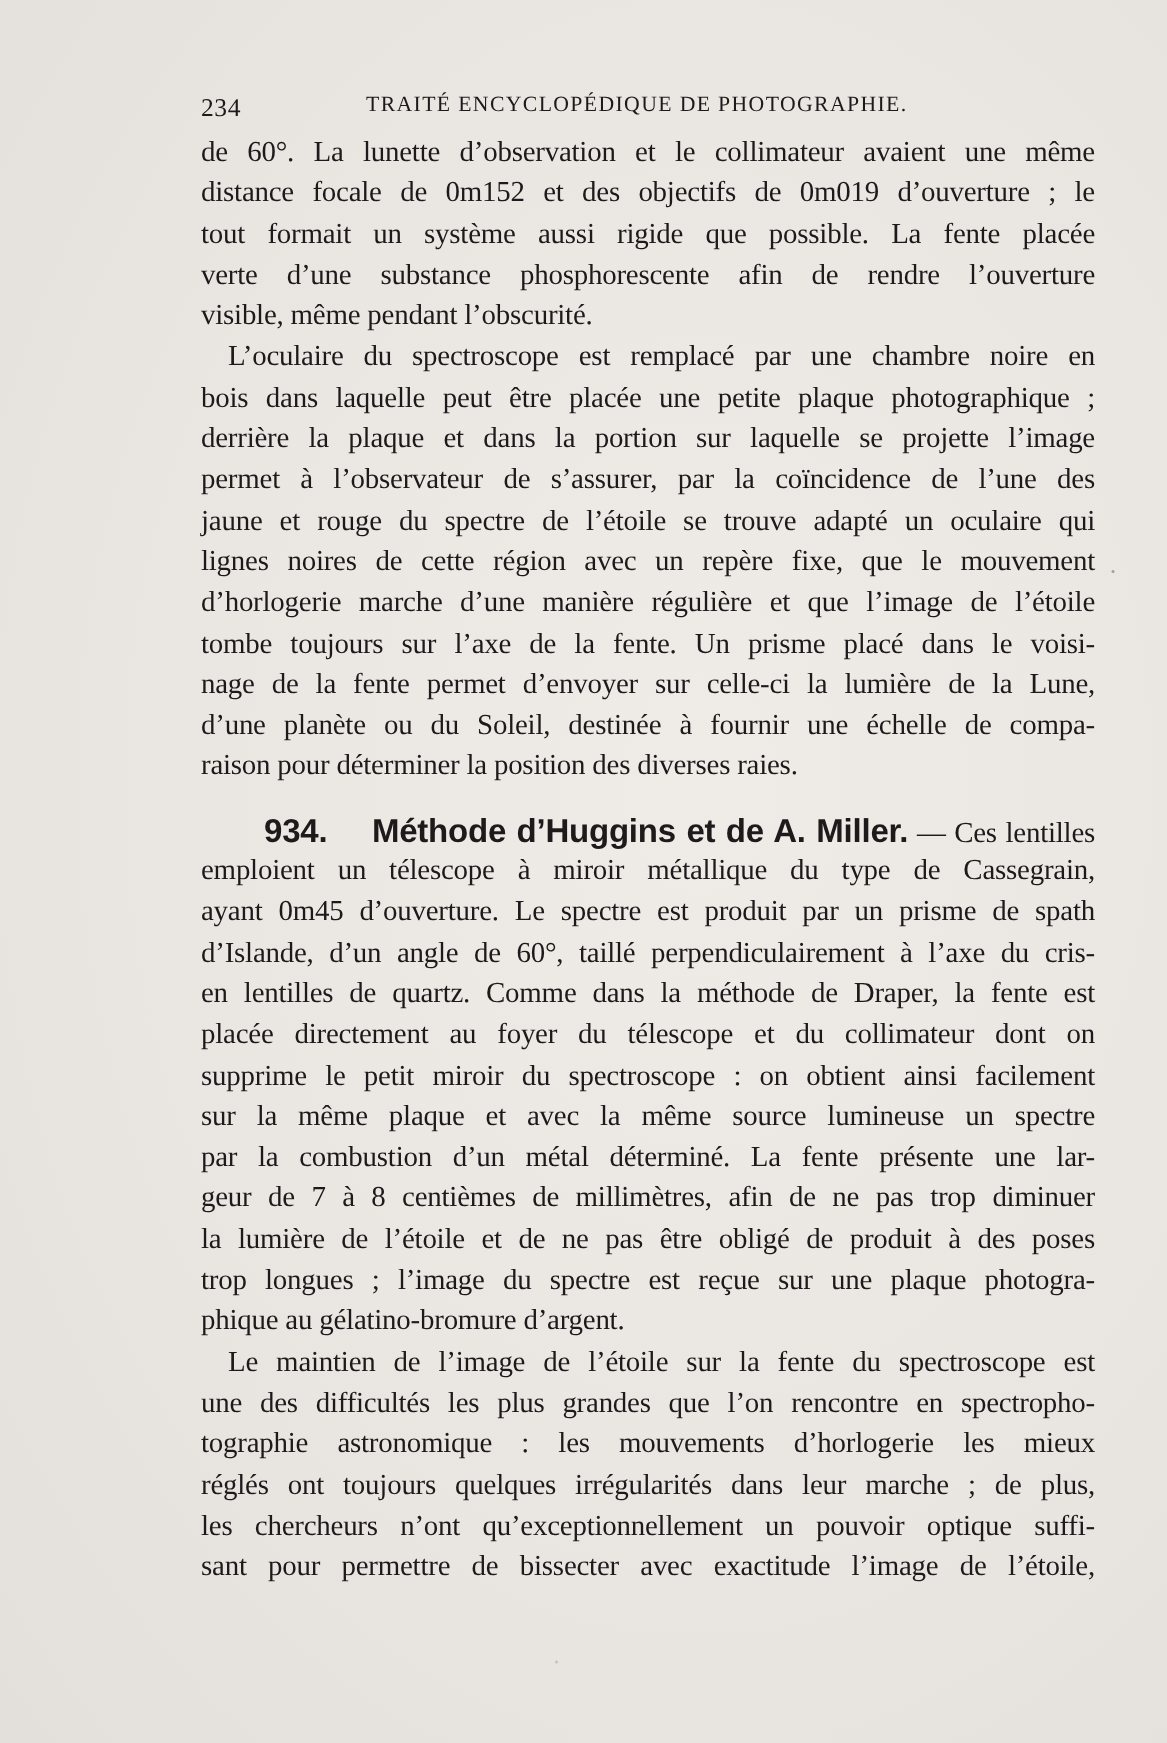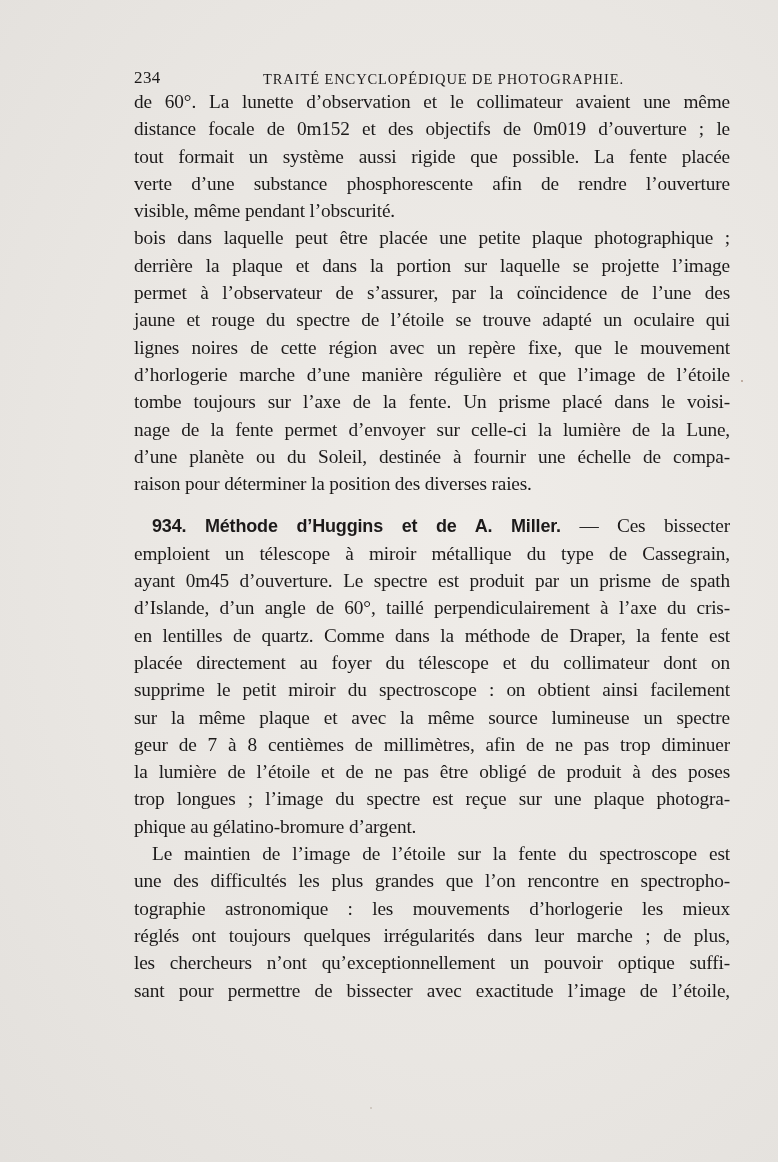--- a/index.html
+++ b/index.html
@@ -6,35 +6,35 @@
   body {
     width: 778px; height: 1162px; overflow: hidden;
     background: #ebe8e4;
     background-image: radial-gradient(ellipse at 60% 45%, #efece8 0%, #e9e6e2 60%, #e3e0dc 100%);
     font-family: "Liberation Serif", "DejaVu Serif", serif;
     color: #1c1a1a;
     position: relative;
   }
   .page { position: absolute; left: 134px; top: 62px; width: 596px; }
   .running-head {
-    display: flex; align-items: flex-end; height: 26px;
-    font-size: 14px; letter-spacing: 0.4px; gap: 19px;
+    display: flex; align-items: flex-start; height: 26px;
+    font-size: 14px; letter-spacing: 0.4px;
   }
   .page-number { font-size: 17px; width: 110px; }
   .head-title { font-size: 14.5px; letter-spacing: 0.9px; font-variant: small-caps; text-transform: uppercase; }
   .line {
     font-size: 19.3px; line-height: 27.3px; height: 27.3px;
     white-space: nowrap; text-align: justify; text-align-last: justify;
     letter-spacing: -0.15px;
   }
   .line.last { text-align-last: left; }
   .line.indent { padding-left: 18px; }
   .para-gap { height: 15px; }
   .section-head-num, .section-head-title {
-    font-family: "Liberation Sans", "DejaVu Sans", sans-serif; font-weight: bold; font-size: 18px;
+    font-family: "Liberation Sans", "DejaVu Sans", sans-serif; font-weight: bold; font-size: 22px; margin-left: 24px;
   }
   .dot { position: absolute; width: 2px; height: 2px; border-radius: 1px; background: #b09a8c; }
 </style>
 </head>
 <body>
 
 <div class="page">
   <div class="running-head">
     <span class="page-number">234</span>
     <span class="head-title">TRAITÉ ENCYCLOPÉDIQUE DE PHOTOGRAPHIE.</span>
@@ -42,47 +42,49 @@
 
   <div>
     <div class="line">de 60°. La lunette d’observation et le collimateur avaient une même</div>
     <div class="line">distance focale de 0m152 et des objectifs de 0m019 d’ouverture ; le</div>
     <div class="line">tout formait un système aussi rigide que possible. La fente placée</div>
     <div class="line">verte d’une substance phosphorescente afin de rendre l’ouverture</div>
     <div class="line last">visible, même pendant l’obscurité.</div>
   </div>
 
   <div>
+    <div class="line indent">L’oculaire du spectroscope est remplacé par une chambre noire en</div>
     <div class="line">bois dans laquelle peut être placée une petite plaque photographique ;</div>
     <div class="line">derrière la plaque et dans la portion sur laquelle se projette l’image</div>
     <div class="line">permet à l’observateur de s’assurer, par la coïncidence de l’une des</div>
     <div class="line">jaune et rouge du spectre de l’étoile se trouve adapté un oculaire qui</div>
     <div class="line">lignes noires de cette région avec un repère fixe, que le mouvement</div>
     <div class="line">d’horlogerie marche d’une manière régulière et que l’image de l’étoile</div>
     <div class="line">tombe toujours sur l’axe de la fente. Un prisme placé dans le voisi-</div>
     <div class="line">nage de la fente permet d’envoyer sur celle-ci la lumière de la Lune,</div>
     <div class="line">d’une planète ou du Soleil, destinée à fournir une échelle de compa-</div>
     <div class="line last">raison pour déterminer la position des diverses raies.</div>
   </div>
 
   <div class="para-gap"></div>
 
   <div>
     <div class="line indent">
       <span class="section-head-num">934.</span>
       <span class="section-head-title">Méthode d’Huggins et de A. Miller.</span>
-      <span>— Ces bissecter</span>
+      <span>— Ces lentilles</span>
     </div>
     <div class="line">emploient un télescope à miroir métallique du type de Cassegrain,</div>
     <div class="line">ayant 0m45 d’ouverture. Le spectre est produit par un prisme de spath</div>
     <div class="line">d’Islande, d’un angle de 60°, taillé perpendiculairement à l’axe du cris-</div>
     <div class="line">en lentilles de quartz. Comme dans la méthode de Draper, la fente est</div>
     <div class="line">placée directement au foyer du télescope et du collimateur dont on</div>
     <div class="line">supprime le petit miroir du spectroscope : on obtient ainsi facilement</div>
     <div class="line">sur la même plaque et avec la même source lumineuse un spectre</div>
+    <div class="line">par la combustion d’un métal déterminé. La fente présente une lar-</div>
     <div class="line">geur de 7 à 8 centièmes de millimètres, afin de ne pas trop diminuer</div>
     <div class="line">la lumière de l’étoile et de ne pas être obligé de produit à des poses</div>
     <div class="line">trop longues ; l’image du spectre est reçue sur une plaque photogra-</div>
     <div class="line last">phique au gélatino-bromure d’argent.</div>
   </div>
 
   <div>
     <div class="line indent">Le maintien de l’image de l’étoile sur la fente du spectroscope est</div>
     <div class="line">une des difficultés les plus grandes que l’on rencontre en spectropho-</div>
     <div class="line">tographie astronomique : les mouvements d’horlogerie les mieux</div>

